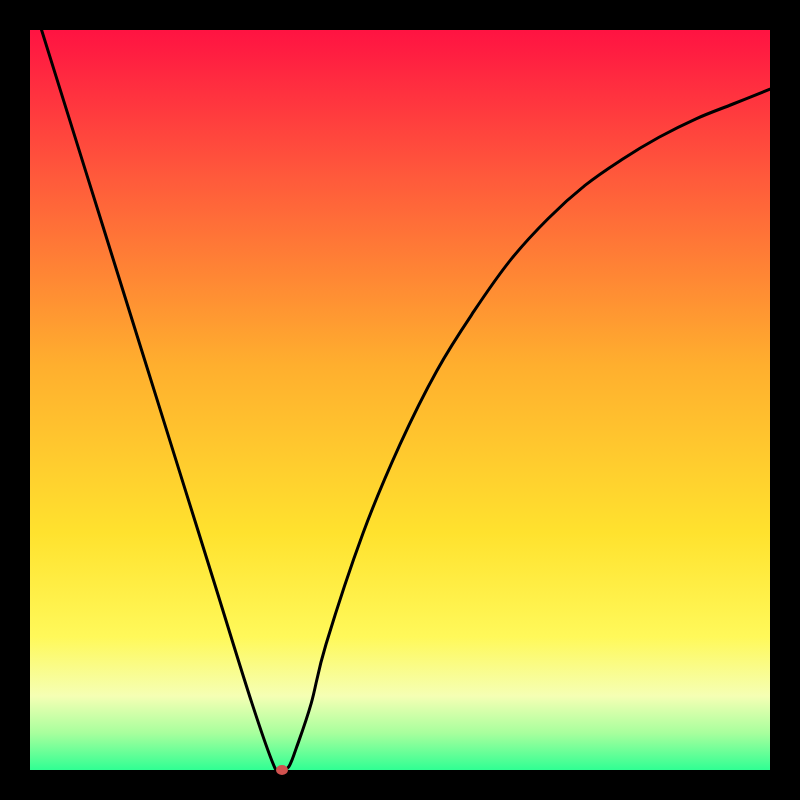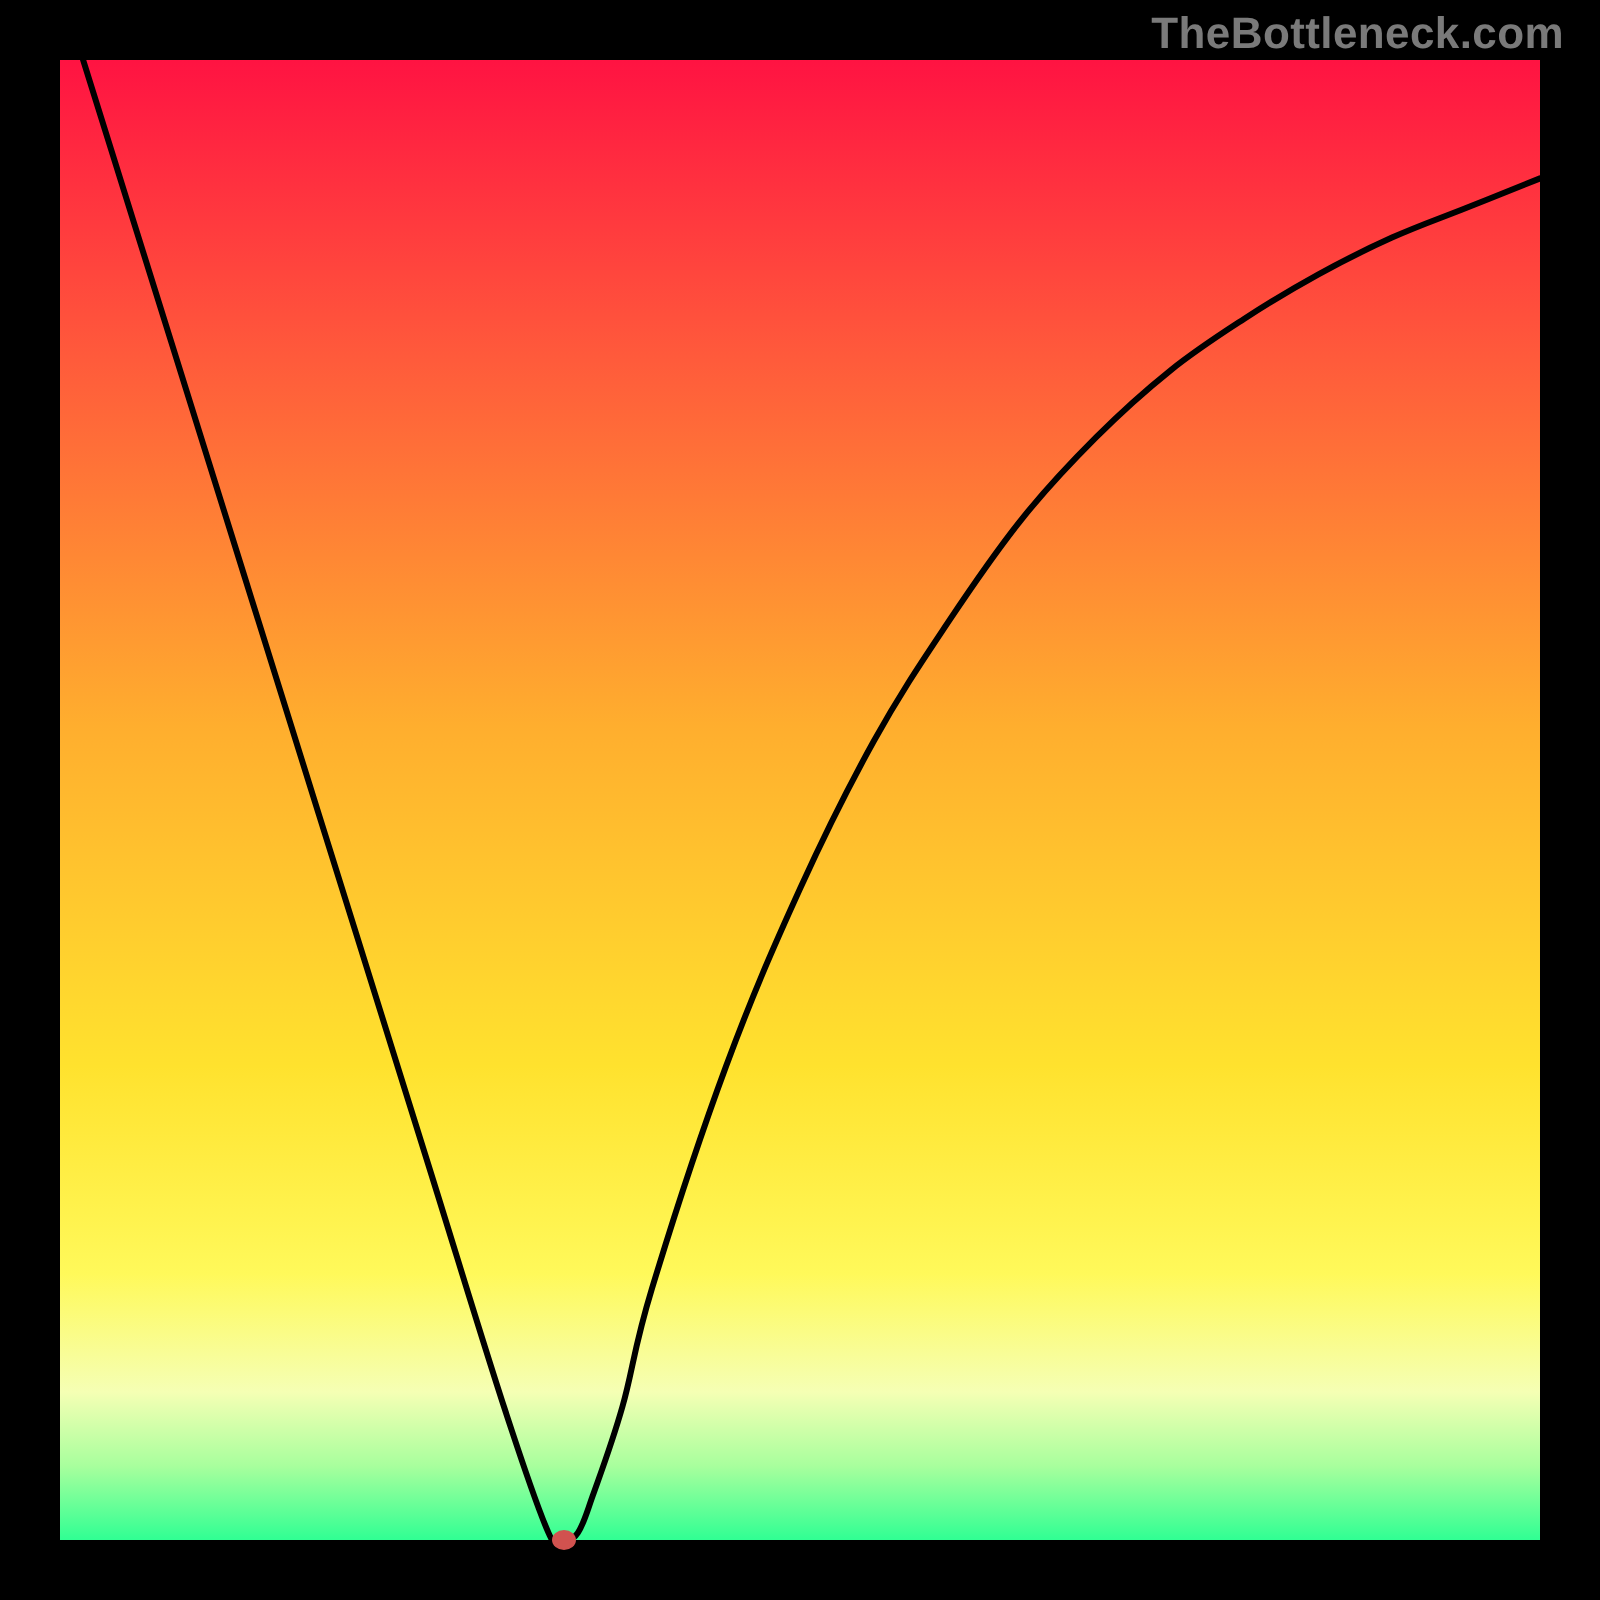--- a/index.html
+++ b/index.html
@@ -42,21 +42,20 @@
     border-radius: 50%;
     background: #d1524f;
     z-index: 4;
     transform: translate(-50%, -50%);
   }
 </style>
 </head>
 <body>
 
 <div class="frame">
-  <div class="watermark">TheBottleneck.com</div>
 
   <svg class="plot" viewBox="0 0 740 740" preserveAspectRatio="none">
     <defs>
       <linearGradient id="bg-grad" x1="0" y1="0" x2="0" y2="1">
       <stop offset="0%" stop-color="#ff1342"></stop>
           <stop offset="20%" stop-color="#ff5a3b"></stop>
           <stop offset="45%" stop-color="#ffae2e"></stop>
           <stop offset="68%" stop-color="#ffe22e"></stop>
           <stop offset="82%" stop-color="#fff95a"></stop>
           <stop offset="90%" stop-color="#f5ffb4"></stop>

